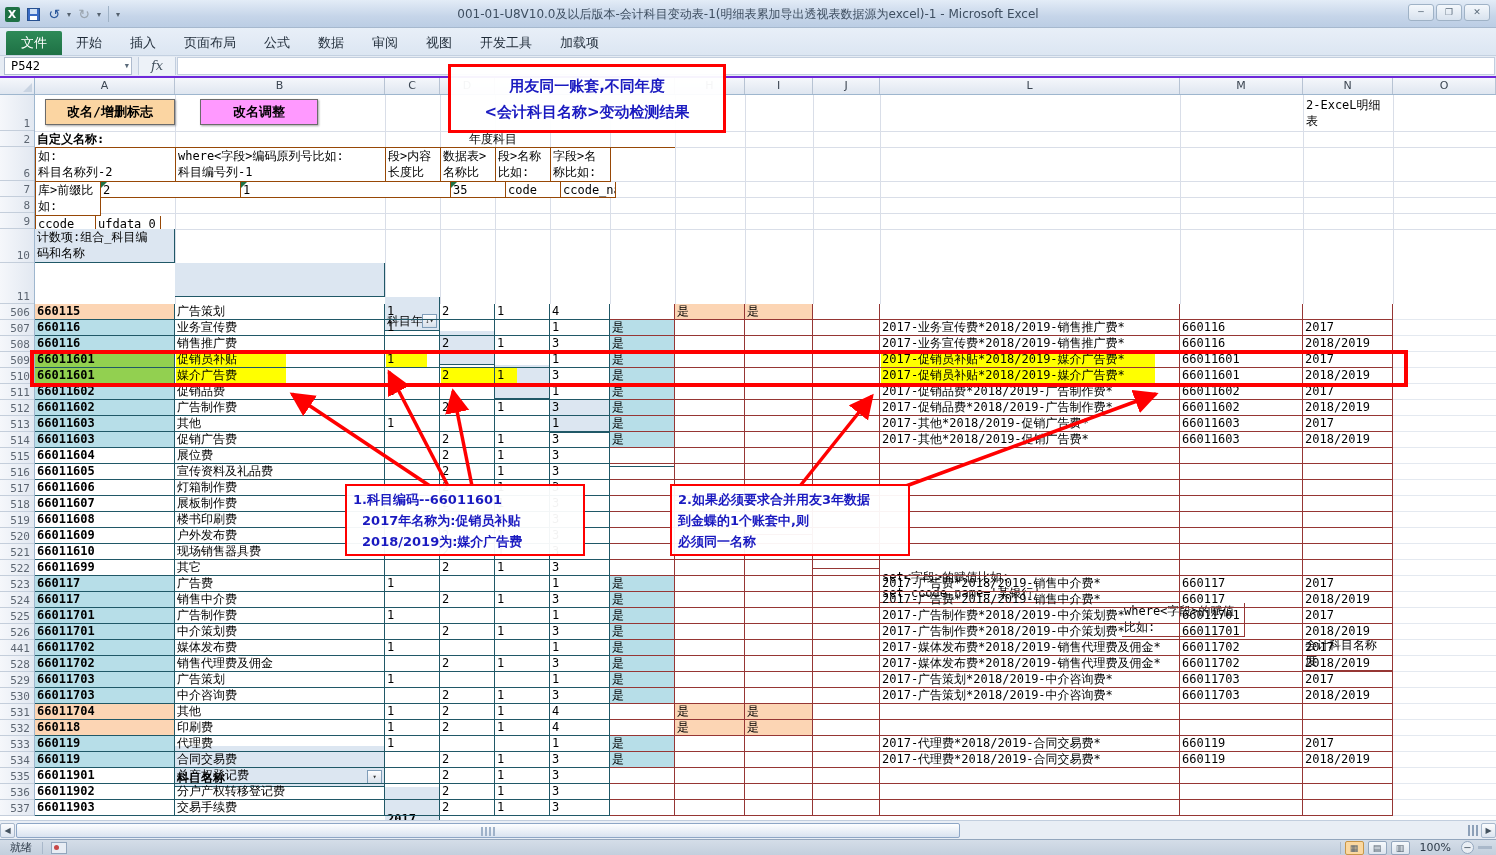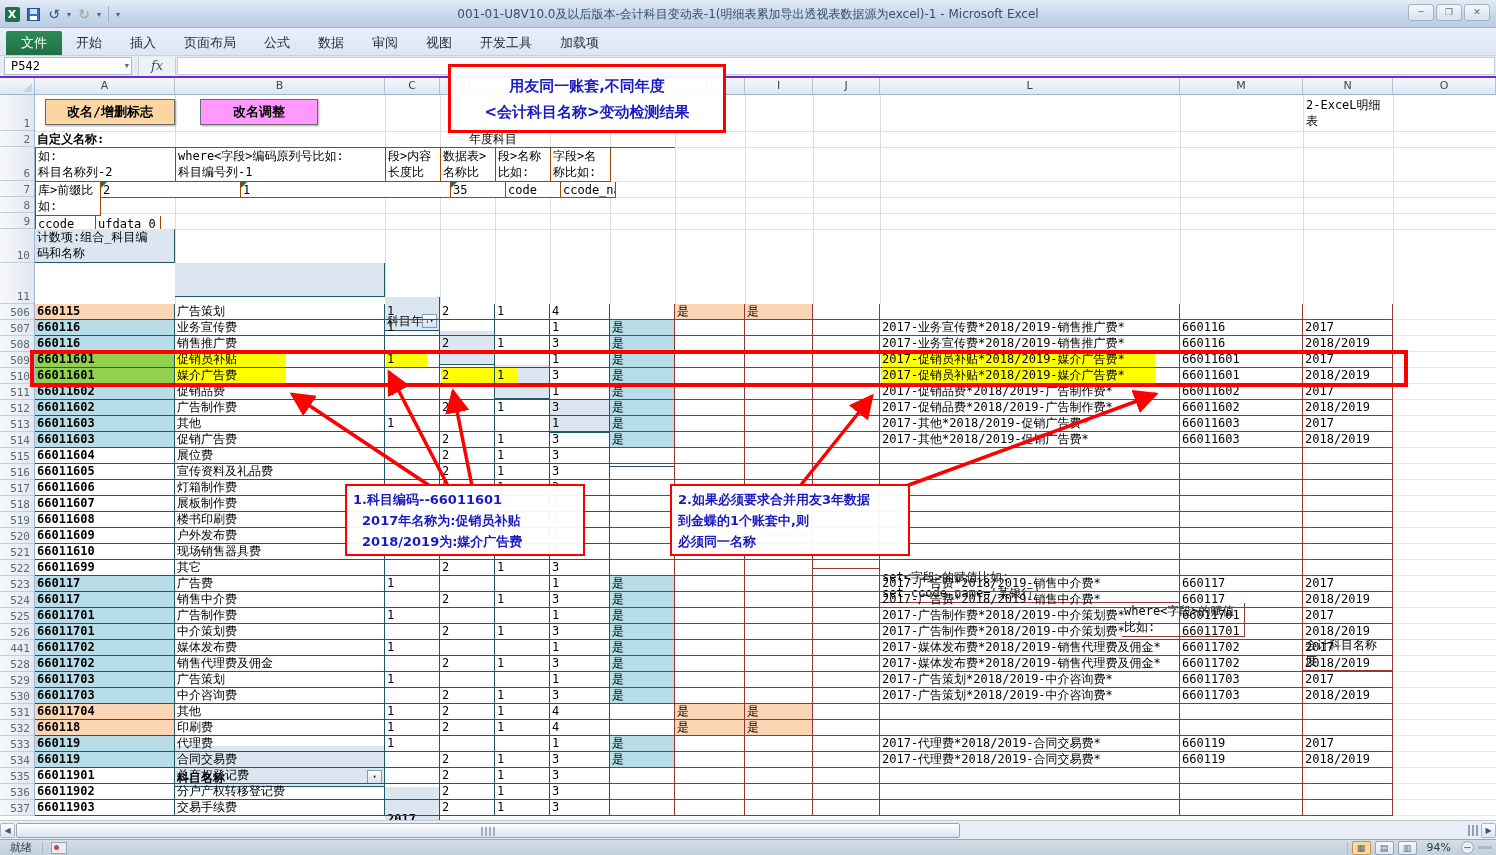--- a/index.html
+++ b/index.html
@@ -867,19 +867,19 @@
 
   <div id="statusbar">
     <span id="ready">就绪</span>
     <span class="ssep"></span>
     <span id="macro-rec"></span>
     <div id="sb-right">
       <span class="ssep"></span>
       <div class="viewbtn active">▦</div>
       <div class="viewbtn">▤</div>
       <div class="viewbtn">▥</div>
-      <span id="zoomlvl">94%</span>
+      <span id="zoomlvl">100%</span>
       <div id="zoomminus">−</div>
       <div id="zoomtrack"></div>
     </div>
   </div>
 
 </div>
 
 </body></html>

